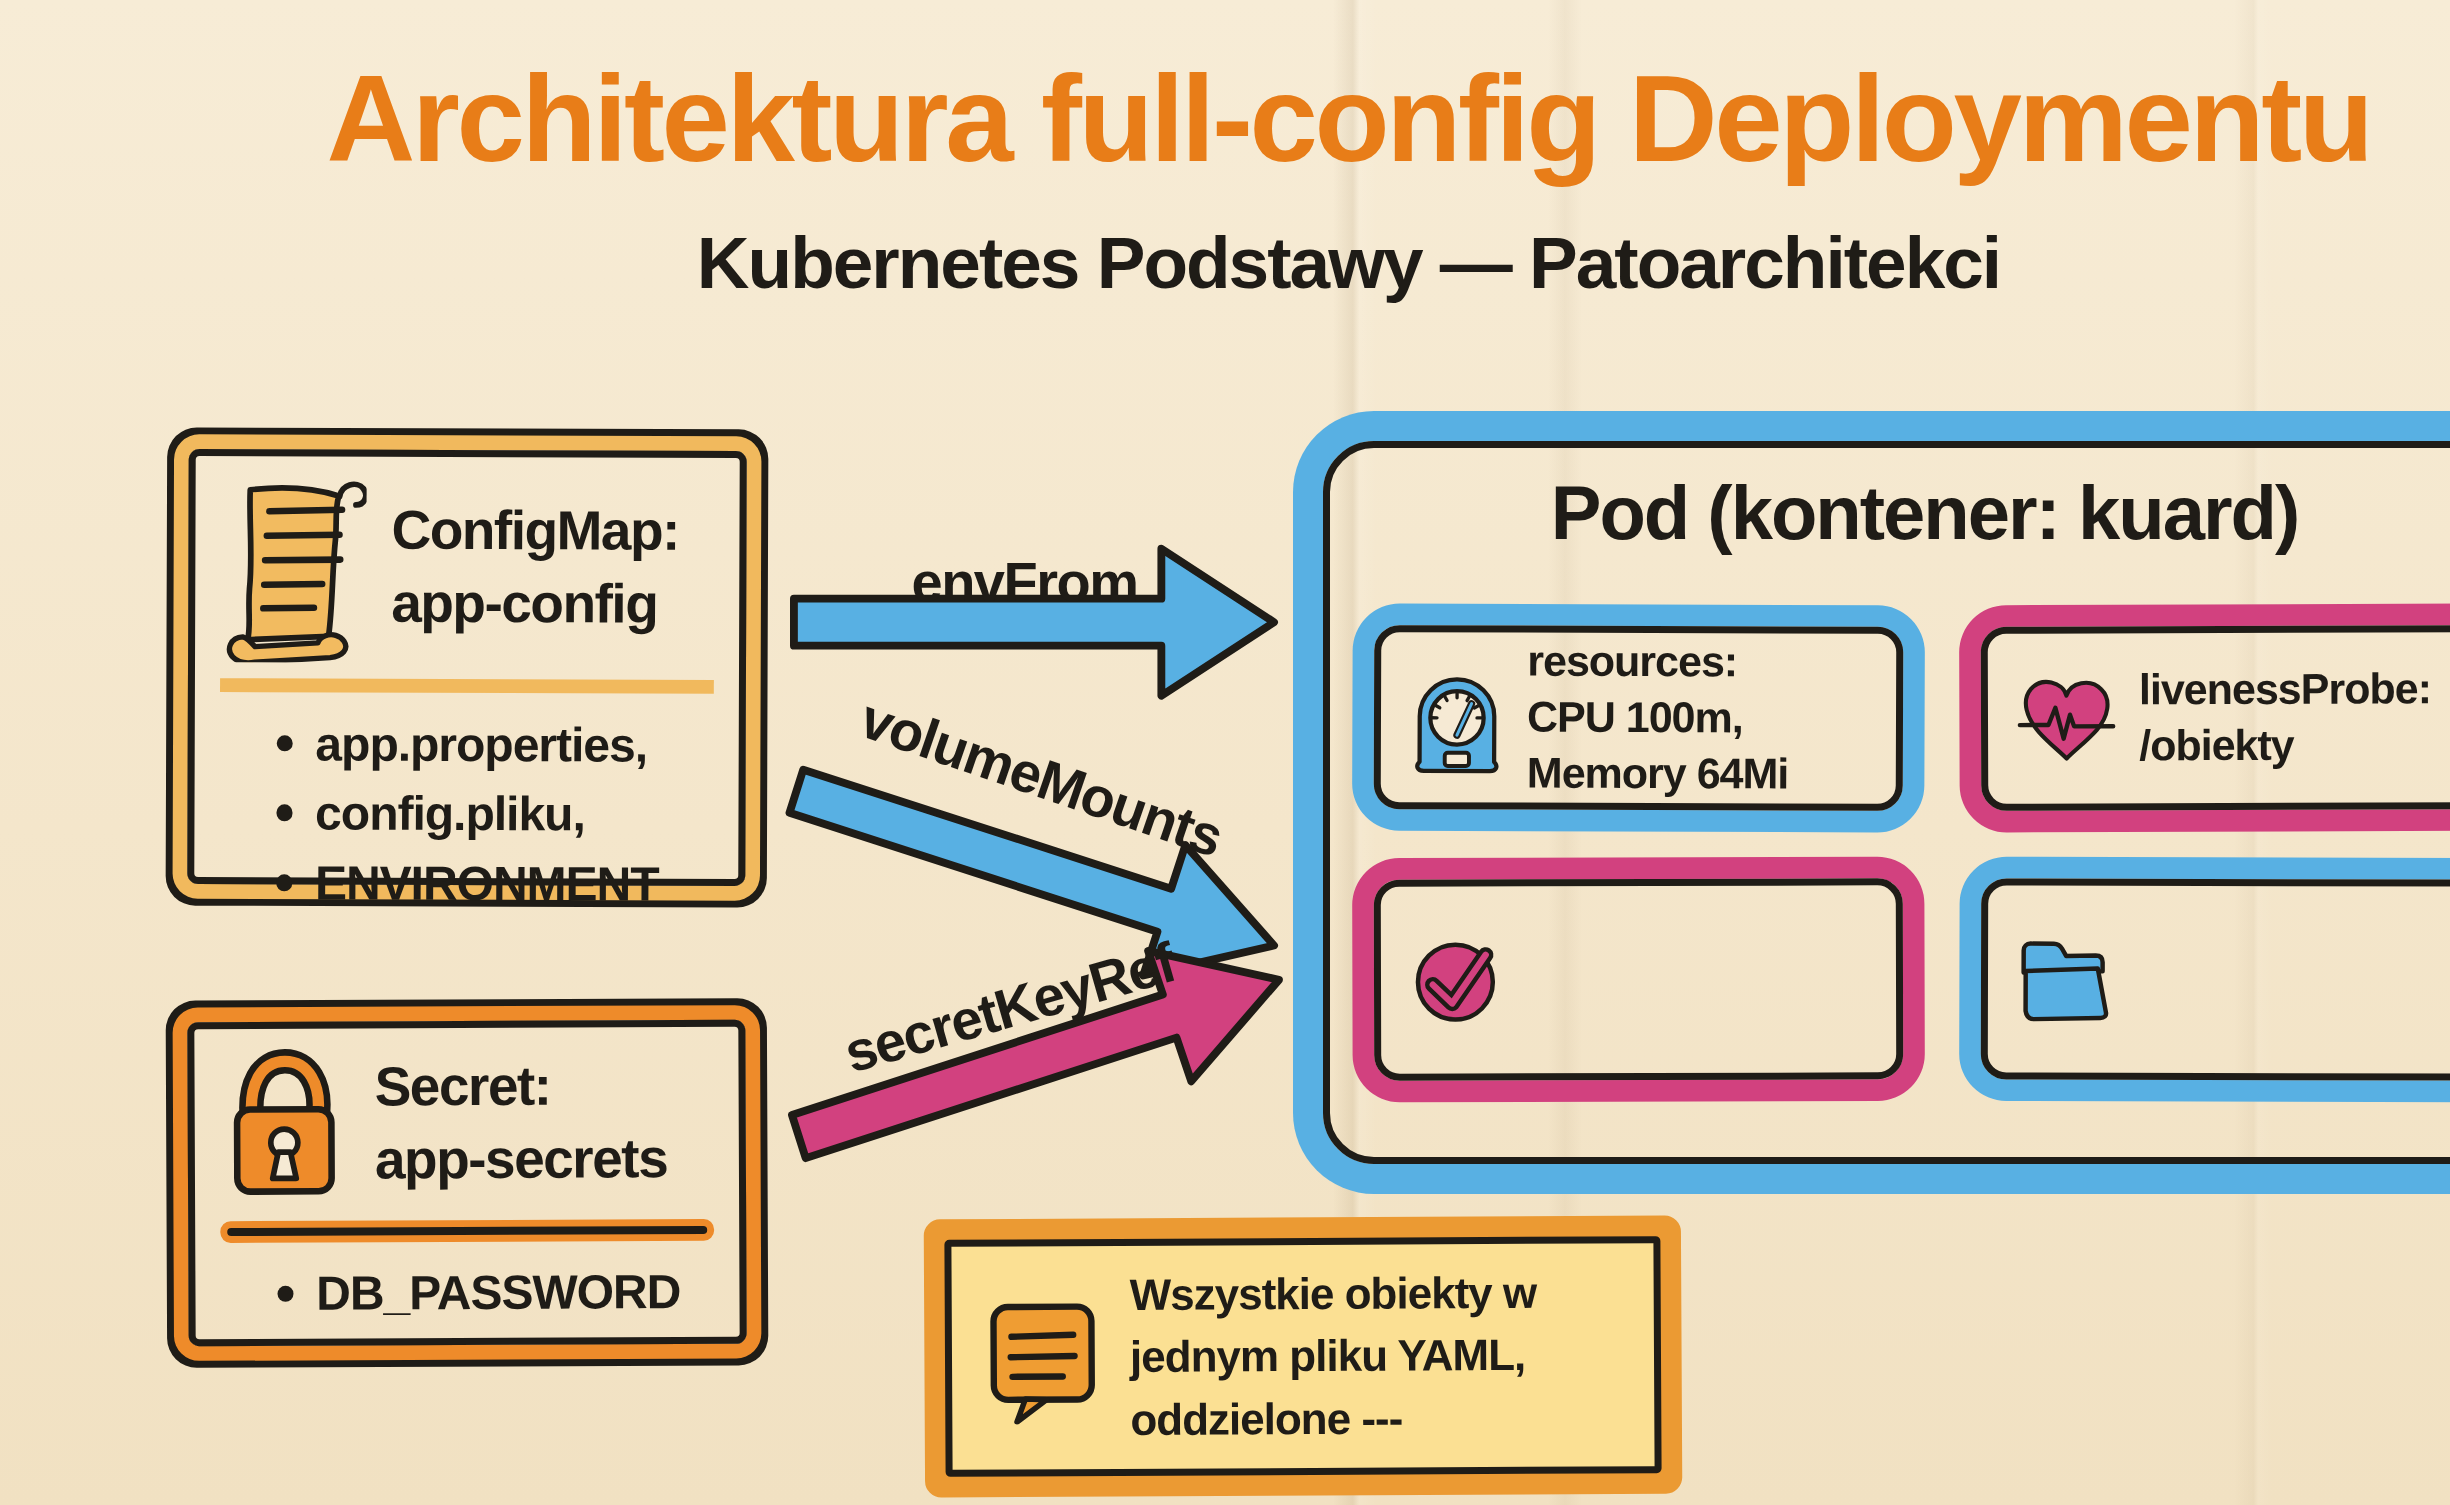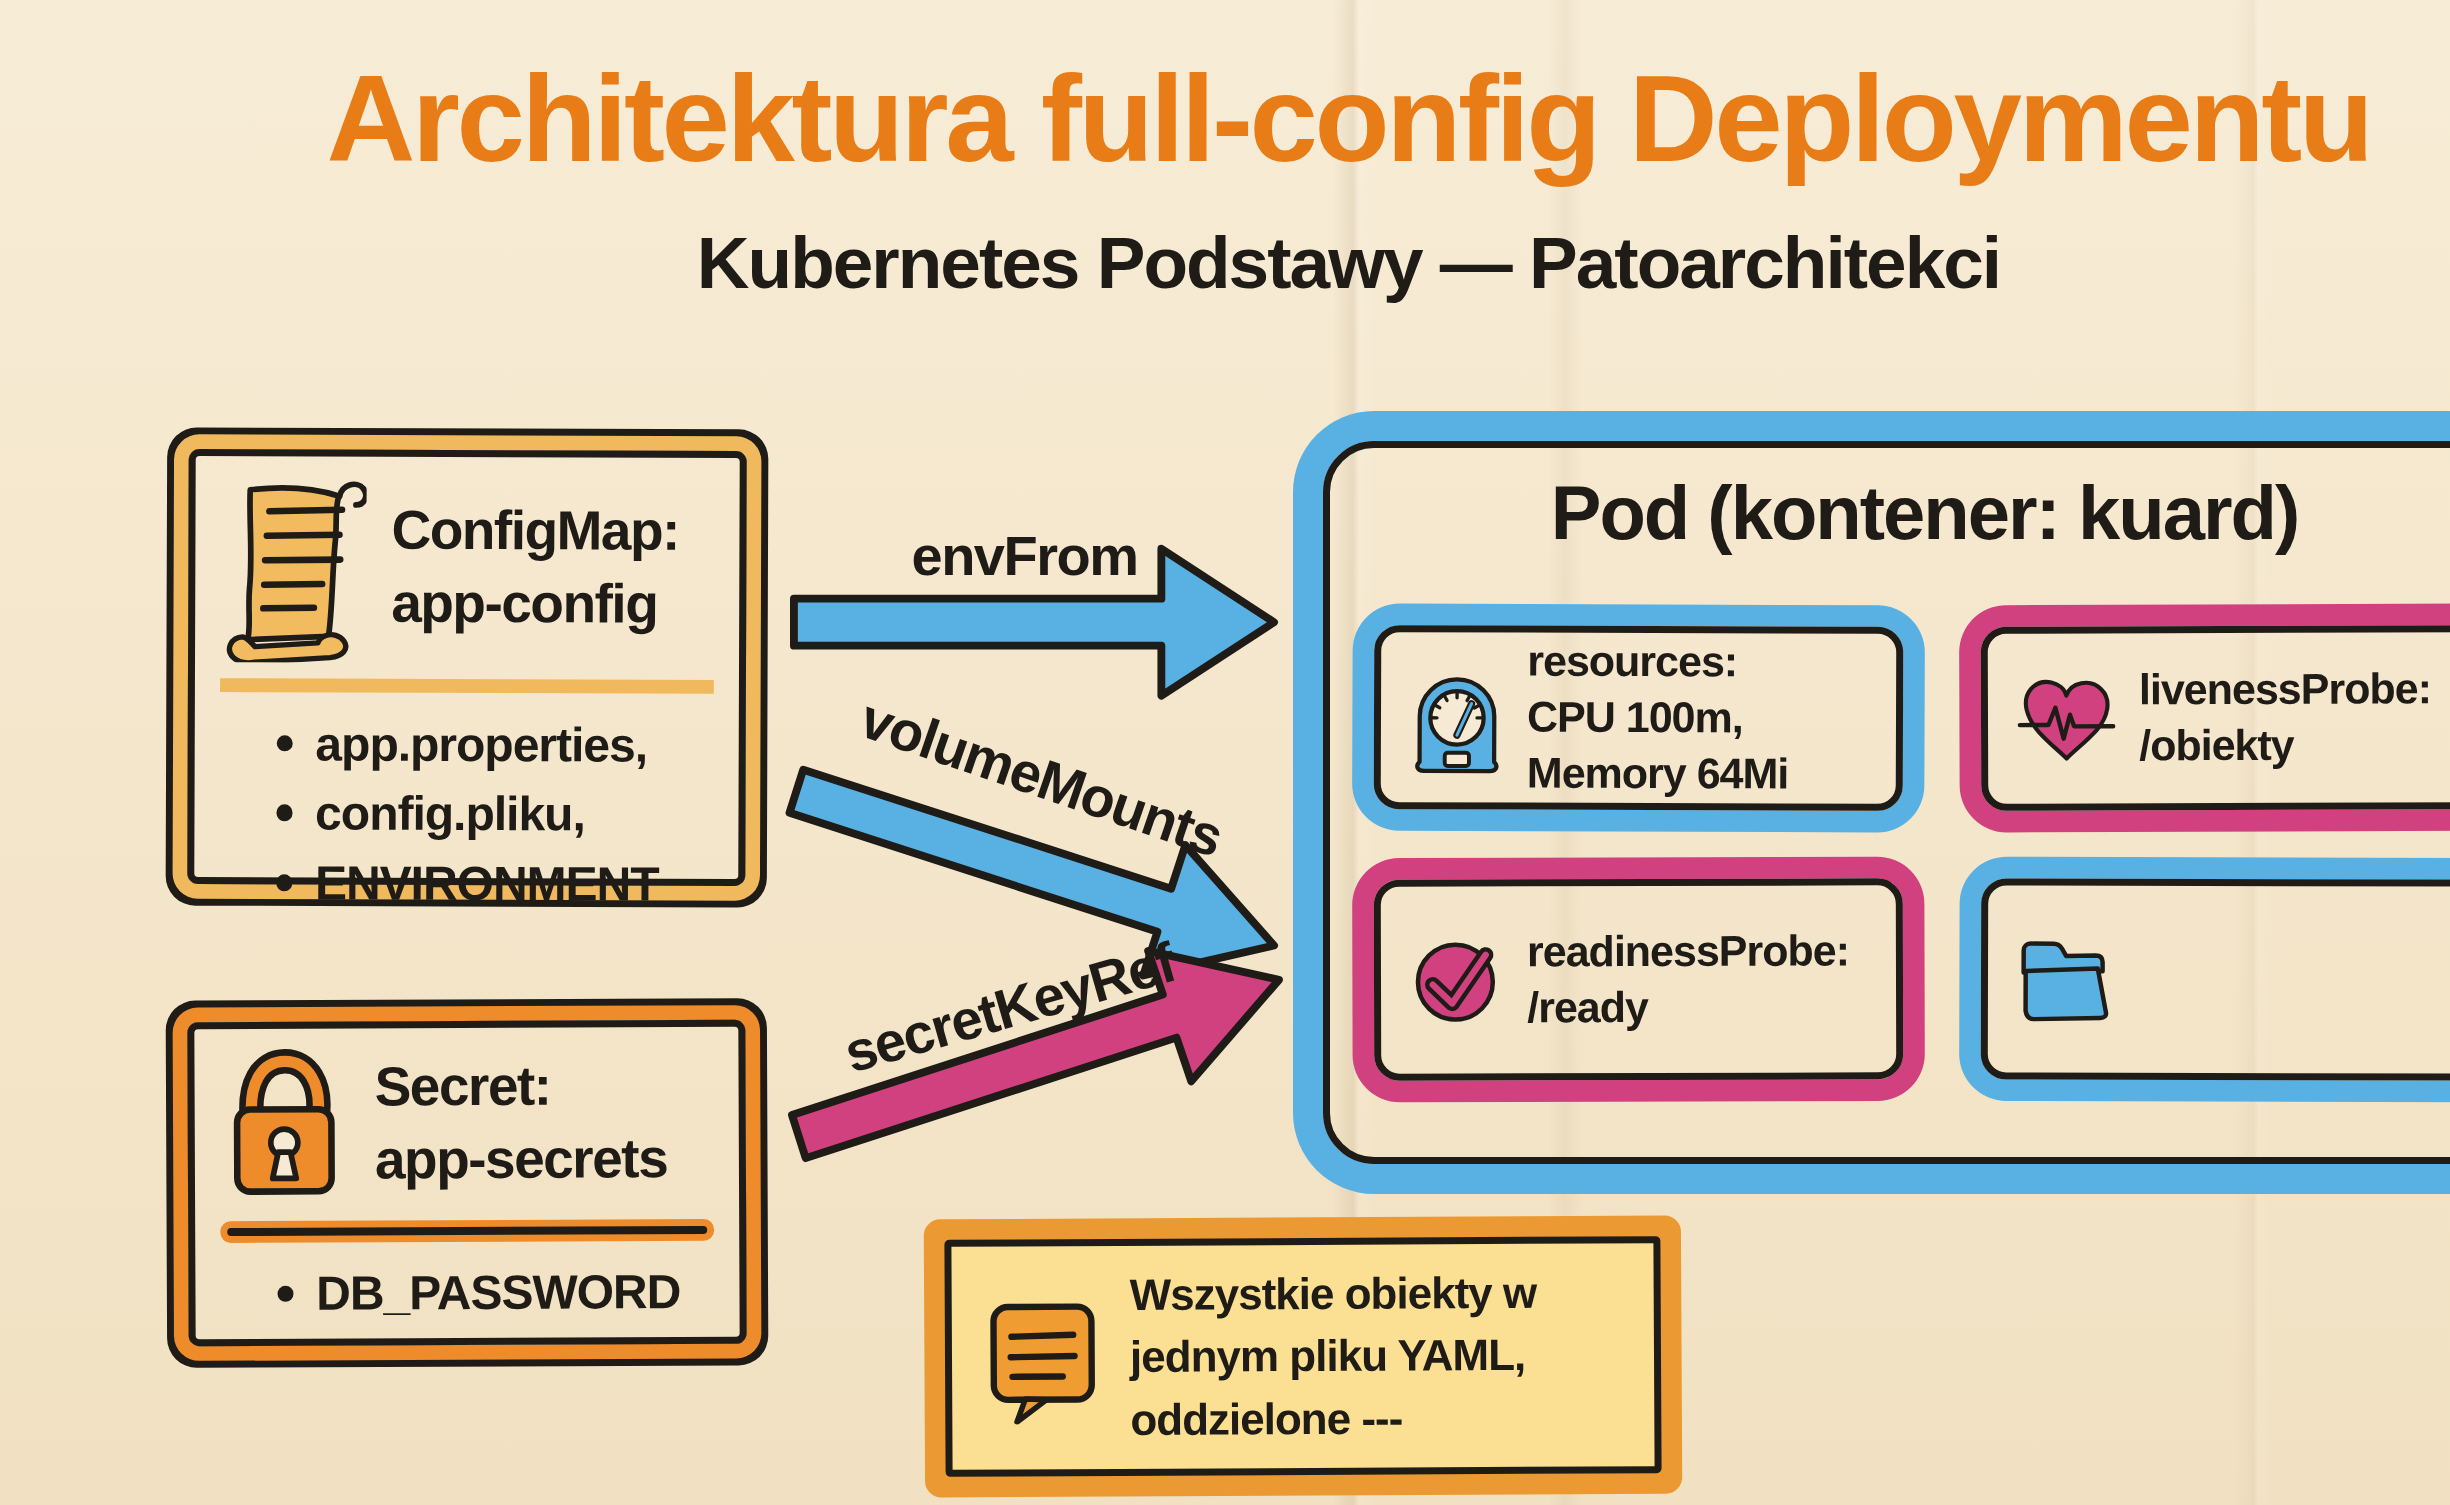--- a/index.html
+++ b/index.html
@@ -62,21 +62,21 @@
   .cell-readiness{left:44px;top:431px;width:529px;height:201px;transform:rotate(-.15deg);}
   .cell-configvol{left:651px;top:431px;width:510px;height:201px;transform:rotate(.15deg);}
   .cell-text{color:var(--ink);font-size:43px;font-weight:800;letter-spacing:-1px;
     line-height:1.3;white-space:pre-line;}
   .cell .ic{flex:0 0 auto;}
 
   
   .arrows{position:absolute;left:0;top:0;pointer-events:none;}
   .arrow-label{position:absolute;text-align:center;color:var(--ink);
     font-size:56px;font-weight:800;letter-spacing:-1.5px;white-space:nowrap;}
-  .lbl-envfrom{left:853px;top:523px;width:343px;}
+  .lbl-envfrom{left:853px;top:549px;width:343px;}
   .lbl-volumemounts{left:831px;top:745px;width:421px;transform:rotate(19deg);}
   .lbl-secretkeyref{left:799px;top:975px;width:421px;transform:rotate(-16deg);}
 
   
   .note{position:absolute;left:945px;top:1238px;width:716px;height:237px;
     border:7.4px solid var(--ink);border-radius:4.9px;background:var(--note-bg);
     box-shadow:0 0 0 20.6px var(--note-ring);display:flex;align-items:center;gap:29px;
     padding:0 34px;transform:rotate(-.3deg);}
   .note-text{color:var(--ink);font-size:44px;font-weight:800;letter-spacing:-1px;
     line-height:1.42;white-space:pre-line;}
@@ -186,22 +186,20 @@
       <div class="cell-text">livenessProbe:
 /obiekty</div>
     </div>
 
     <div class="cell pink cell-readiness">
       <svg class="ic" width="100" height="100" viewBox="0 0 310 310">
         <circle cx="150" cy="160" r="116" fill="#d2417f" stroke="#1f1c17" stroke-width="14"></circle>
         <path d="M80,168 L140,226 L244,76" fill="none" stroke="#1f1c17" stroke-width="48" stroke-linecap="round" stroke-linejoin="round"></path>
         <path d="M80,168 L140,226 L244,76" fill="none" stroke="#d2417f" stroke-width="20" stroke-linecap="round" stroke-linejoin="round"></path>
       </svg>
-      <div class="cell-text">readinessProbe:
-/ready</div>
     </div>
 
     <div class="cell blue cell-configvol">
       <svg class="ic" width="103" height="93" viewBox="0 0 300 270">
         <path d="M28,116 L28,52 C28,40 36,32 48,32 L116,32 C127,32 134,37 140,47 L152,68 L238,66 C252,66 258,74 258,86 L258,112 Z" fill="#58b0e3" stroke="#1f1c17" stroke-width="13" stroke-linejoin="round"></path>
         <path d="M34,112 L244,104 L268,232 C270,242 263,248 252,248 L58,252 C44,252 36,242 34,228 Z" fill="#58b0e3" stroke="#1f1c17" stroke-width="13" stroke-linejoin="round"></path>
       </svg>
     </div>
   </section>
 

